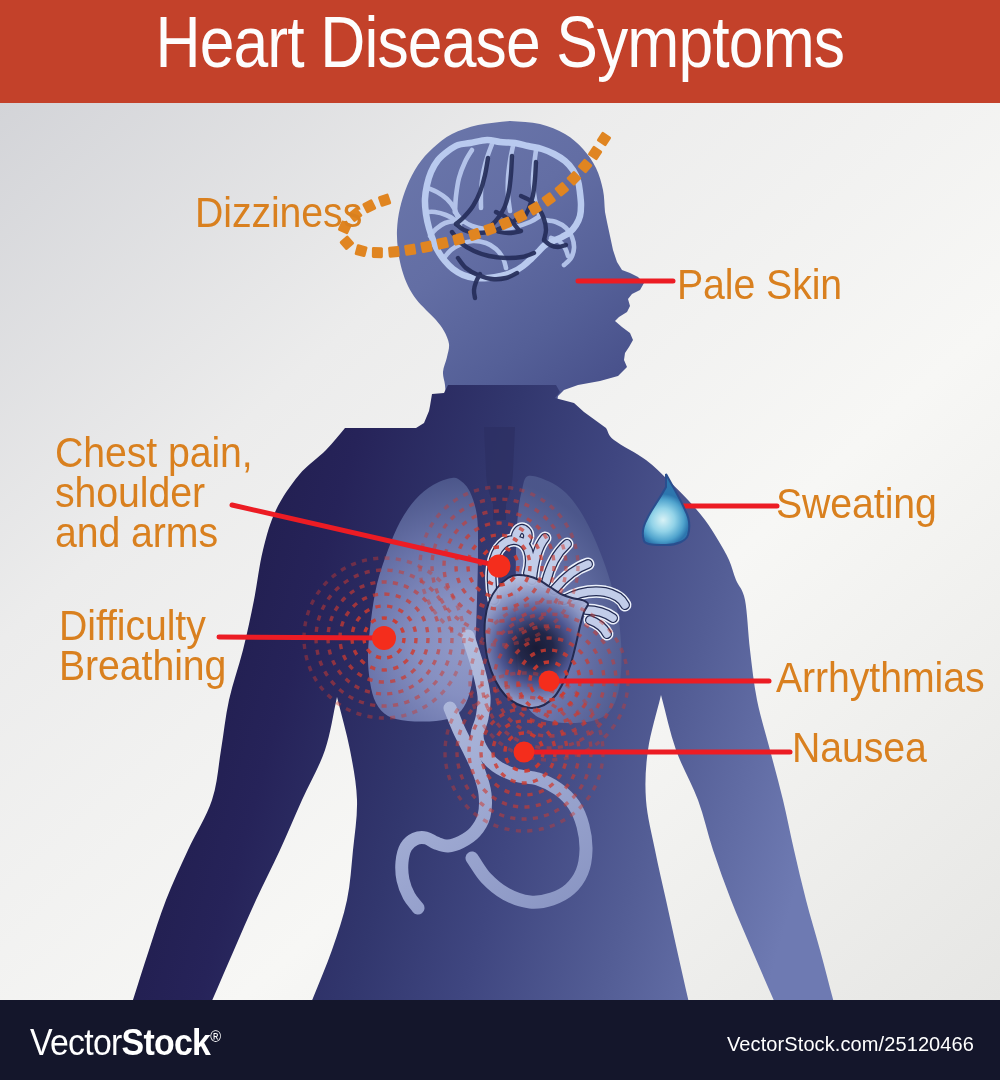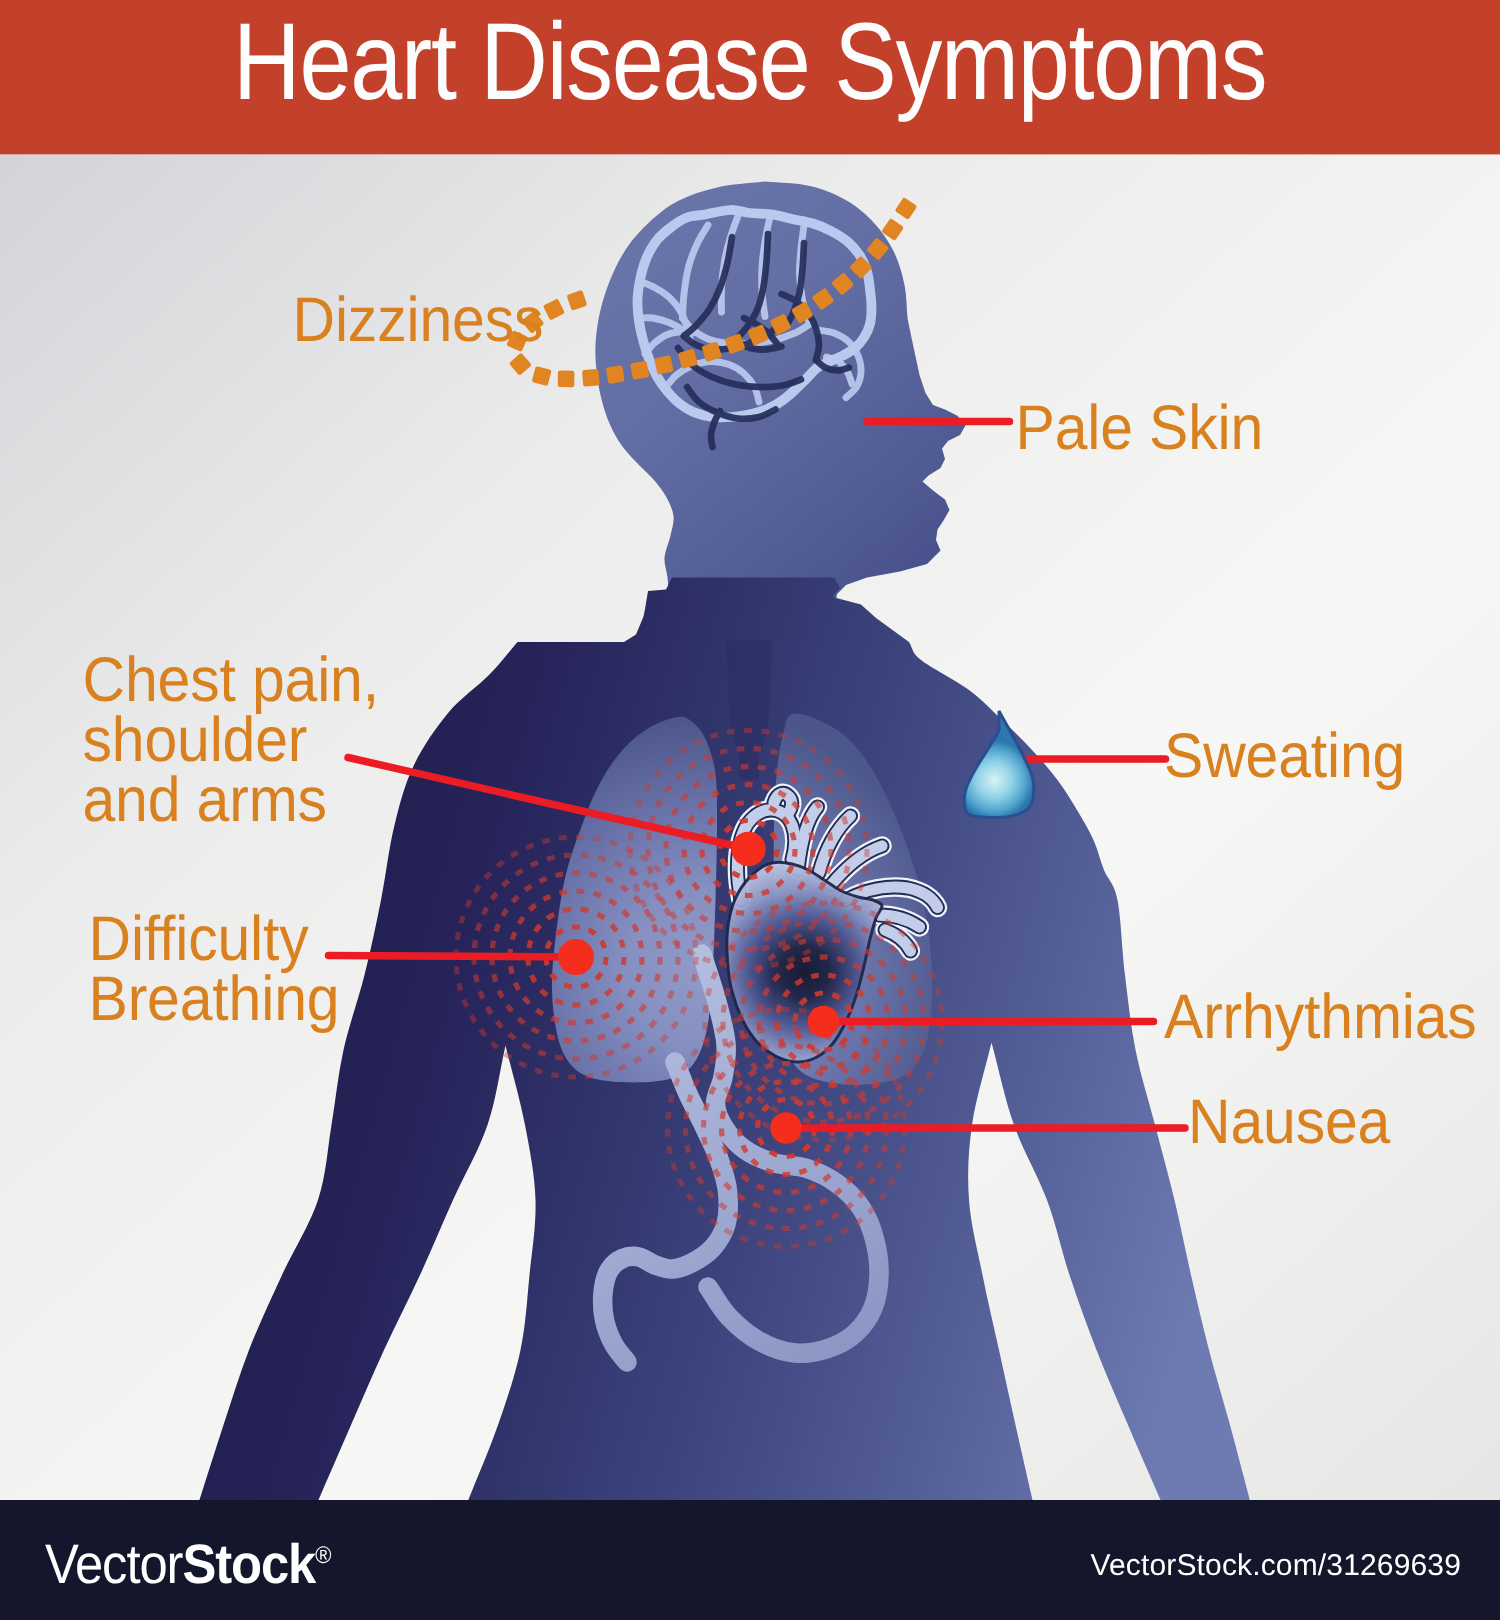--- a/index.html
+++ b/index.html
@@ -269,14 +269,14 @@
     </div>
   <div class="label lbl-difficulty">
       <div>Difficulty</div>
       <div>Breathing</div>
     </div>
   <div class="label lbl-sweating">Sweating</div>
   <div class="label lbl-arrhythmias">Arrhythmias</div>
   <div class="label lbl-nausea">Nausea</div>
   <div class="footer"></div>
   <div class="wm-logo"><span class="lt">Vector</span><span class="bd">Stock</span><span class="reg">®</span></div>
-  <div class="wm-url">VectorStock.com/31269639</div>
+  <div class="wm-url">VectorStock.com/25120466</div>
 </div>
 
 </body></html>

